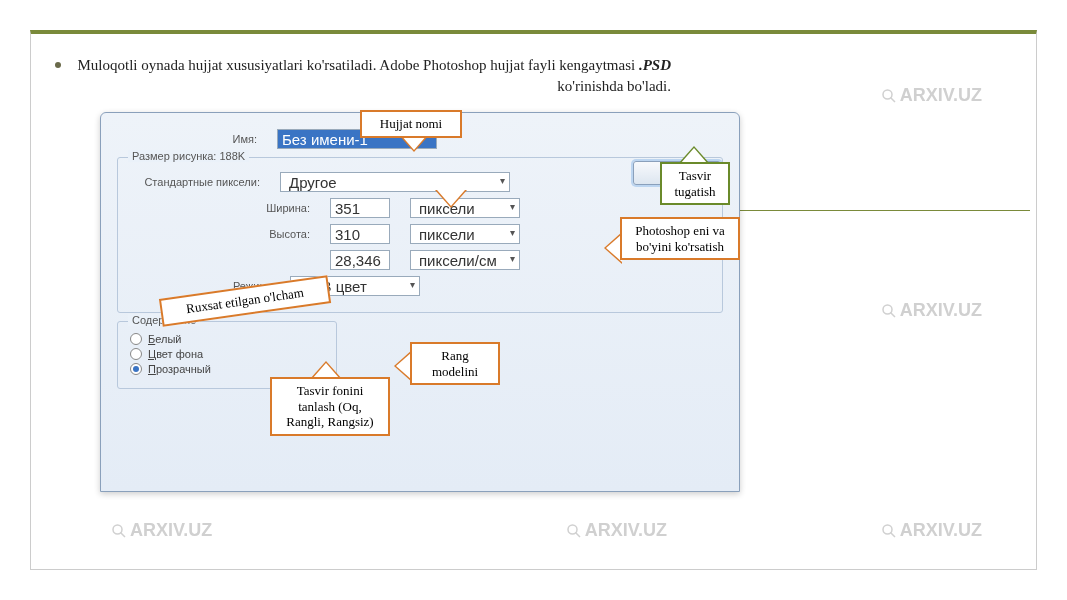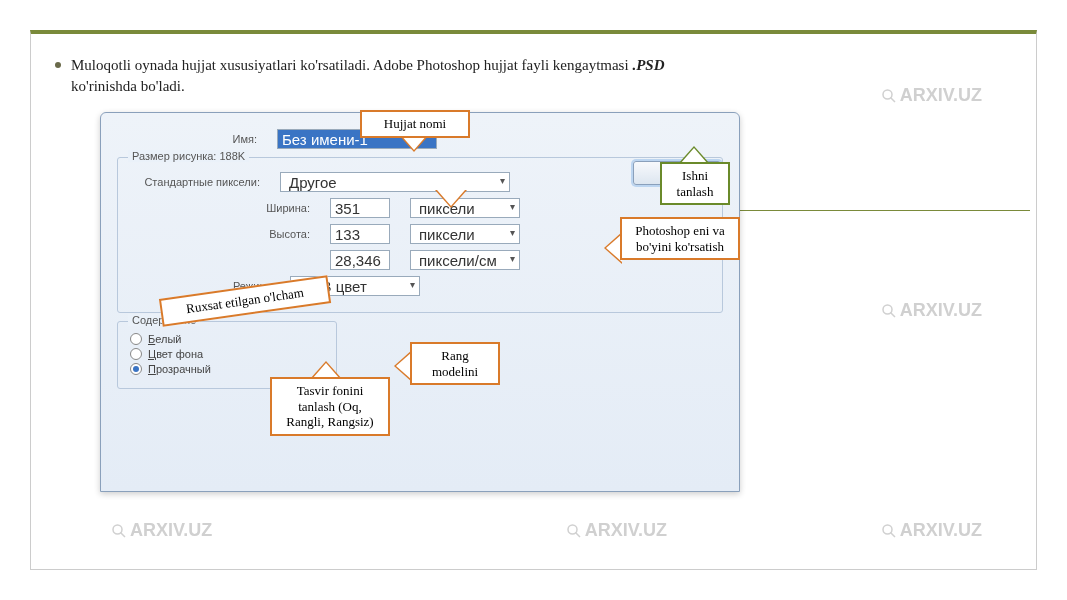--- a/index.html
+++ b/index.html
@@ -57,21 +57,21 @@
     margin-bottom: 15px;
   }
   .bullet-dot {
     width: 6px;
     height: 6px;
     background: #6a6a4a;
     border-radius: 50%;
     margin-top: 7px;
     flex: 0 0 auto;
   }
-  .bullet-text { max-width: 600px; }
+  .bullet-text { max-width: 600px; text-align: right; }
   .bullet-text b { font-style: italic; font-weight: bold; }
 
   .dialog-wrap {
     position: relative;
     margin-left: 45px;
     width: 640px;
     height: 380px;
   }
 
   
@@ -191,21 +191,21 @@
     border: 2px solid #d97a2a;
     padding: 4px 8px;
     font-family: 'Times New Roman', serif;
     font-size: 13px;
     text-align: center;
     line-height: 1.2;
     z-index: 5;
   }
   .callout.green { border-color: #6a8a2a; }
 
-  .co-hujjat { top: -2px; left: 260px; width: 110px; }
+  .co-hujjat { top: -2px; left: 260px; width: 102px; }
   .co-standart { top: 40px; left: 290px; width: 130px; }
   .co-ishni { top: 50px; left: 560px; width: 70px; background:#fff; }
   .co-tasvir-eni { top: 105px; left: 520px; width: 120px; }
   .co-ruxsat { top: 175px; left: 60px; width: 170px; transform: rotate(-8deg); }
   .co-rang { top: 230px; left: 310px; width: 90px; }
   .co-fonni { top: 265px; left: 170px; width: 120px; }
 
   
   .tri {
     position: absolute;
@@ -322,21 +322,21 @@
             <div class="inp" style="width:60px">
                 <span>351</span>
               </div>
             <div class="inp dd" style="width:110px">
                 <span>пиксели</span>
               </div>
           </div>
           <div class="row" style="margin-left:100px">
             <span class="lbl-narrow">Высота:</span>
             <div class="inp" style="width:60px">
-                <span>133</span>
+                <span>310</span>
               </div>
             <div class="inp dd" style="width:110px">
                 <span>пиксели</span>
               </div>
           </div>
           <div class="row" style="margin-left:100px">
             <span class="lbl-narrow"></span>
             <div class="inp" style="width:60px">
                 <span>28,346</span>
               </div>
@@ -375,21 +375,21 @@
     <div class="callout co-hujjat">
       <span>Hujjat nomi</span>
     </div>
 
     <div class="tri tri-down-b" style="top:78px; left:335px"></div>
     <div class="tri tri-down" style="top:78px; left:337px"></div>
 
     <div class="tri tri-up-gb" style="top:34px; left:578px"></div>
     <div class="tri tri-up-g" style="top:36px; left:580px"></div>
     <div class="callout green co-ishni">
-      <span>Ishni tanlash</span>
+      <span>Tasvir tugatish</span>
     </div>
 
     <div class="tri tri-left-b" style="top:120px; left:504px"></div>
     <div class="tri tri-left" style="top:122px; left:506px"></div>
     <div class="callout co-tasvir-eni">
       <span>Photoshop eni va bo'yini ko'rsatish</span>
     </div>
 
     <div class="callout co-ruxsat">
       <span>Ruxsat etilgan o'lcham</span>

